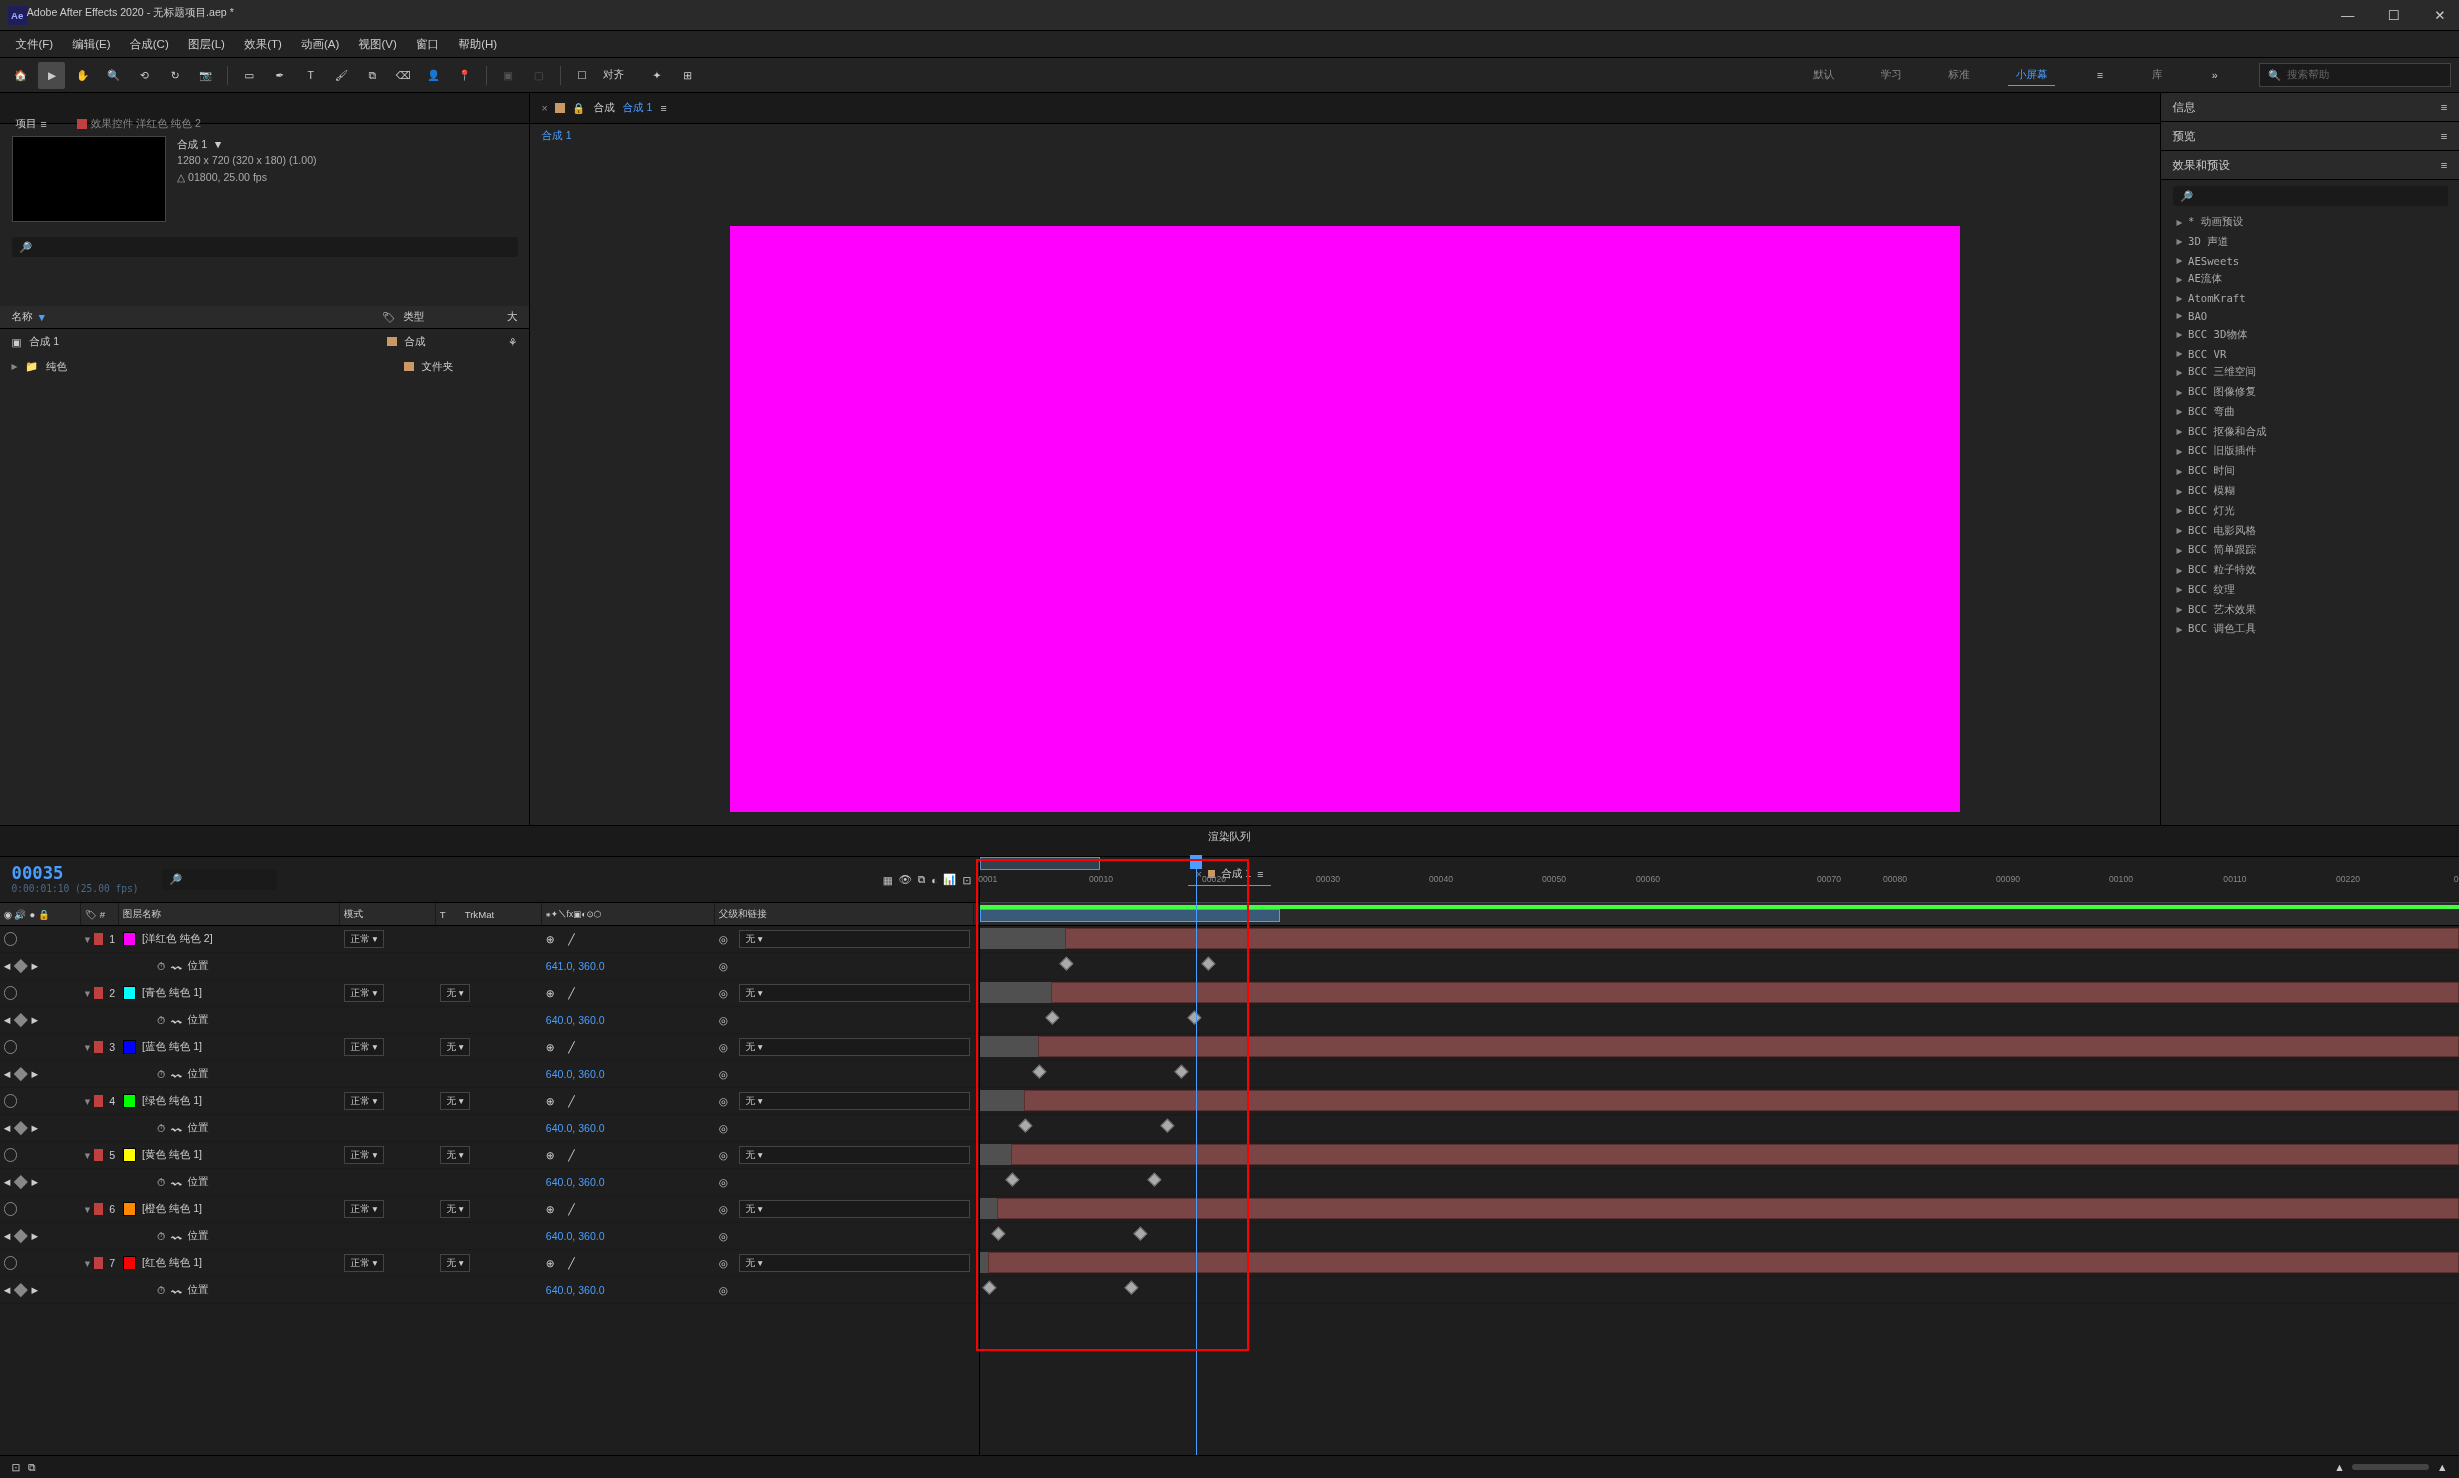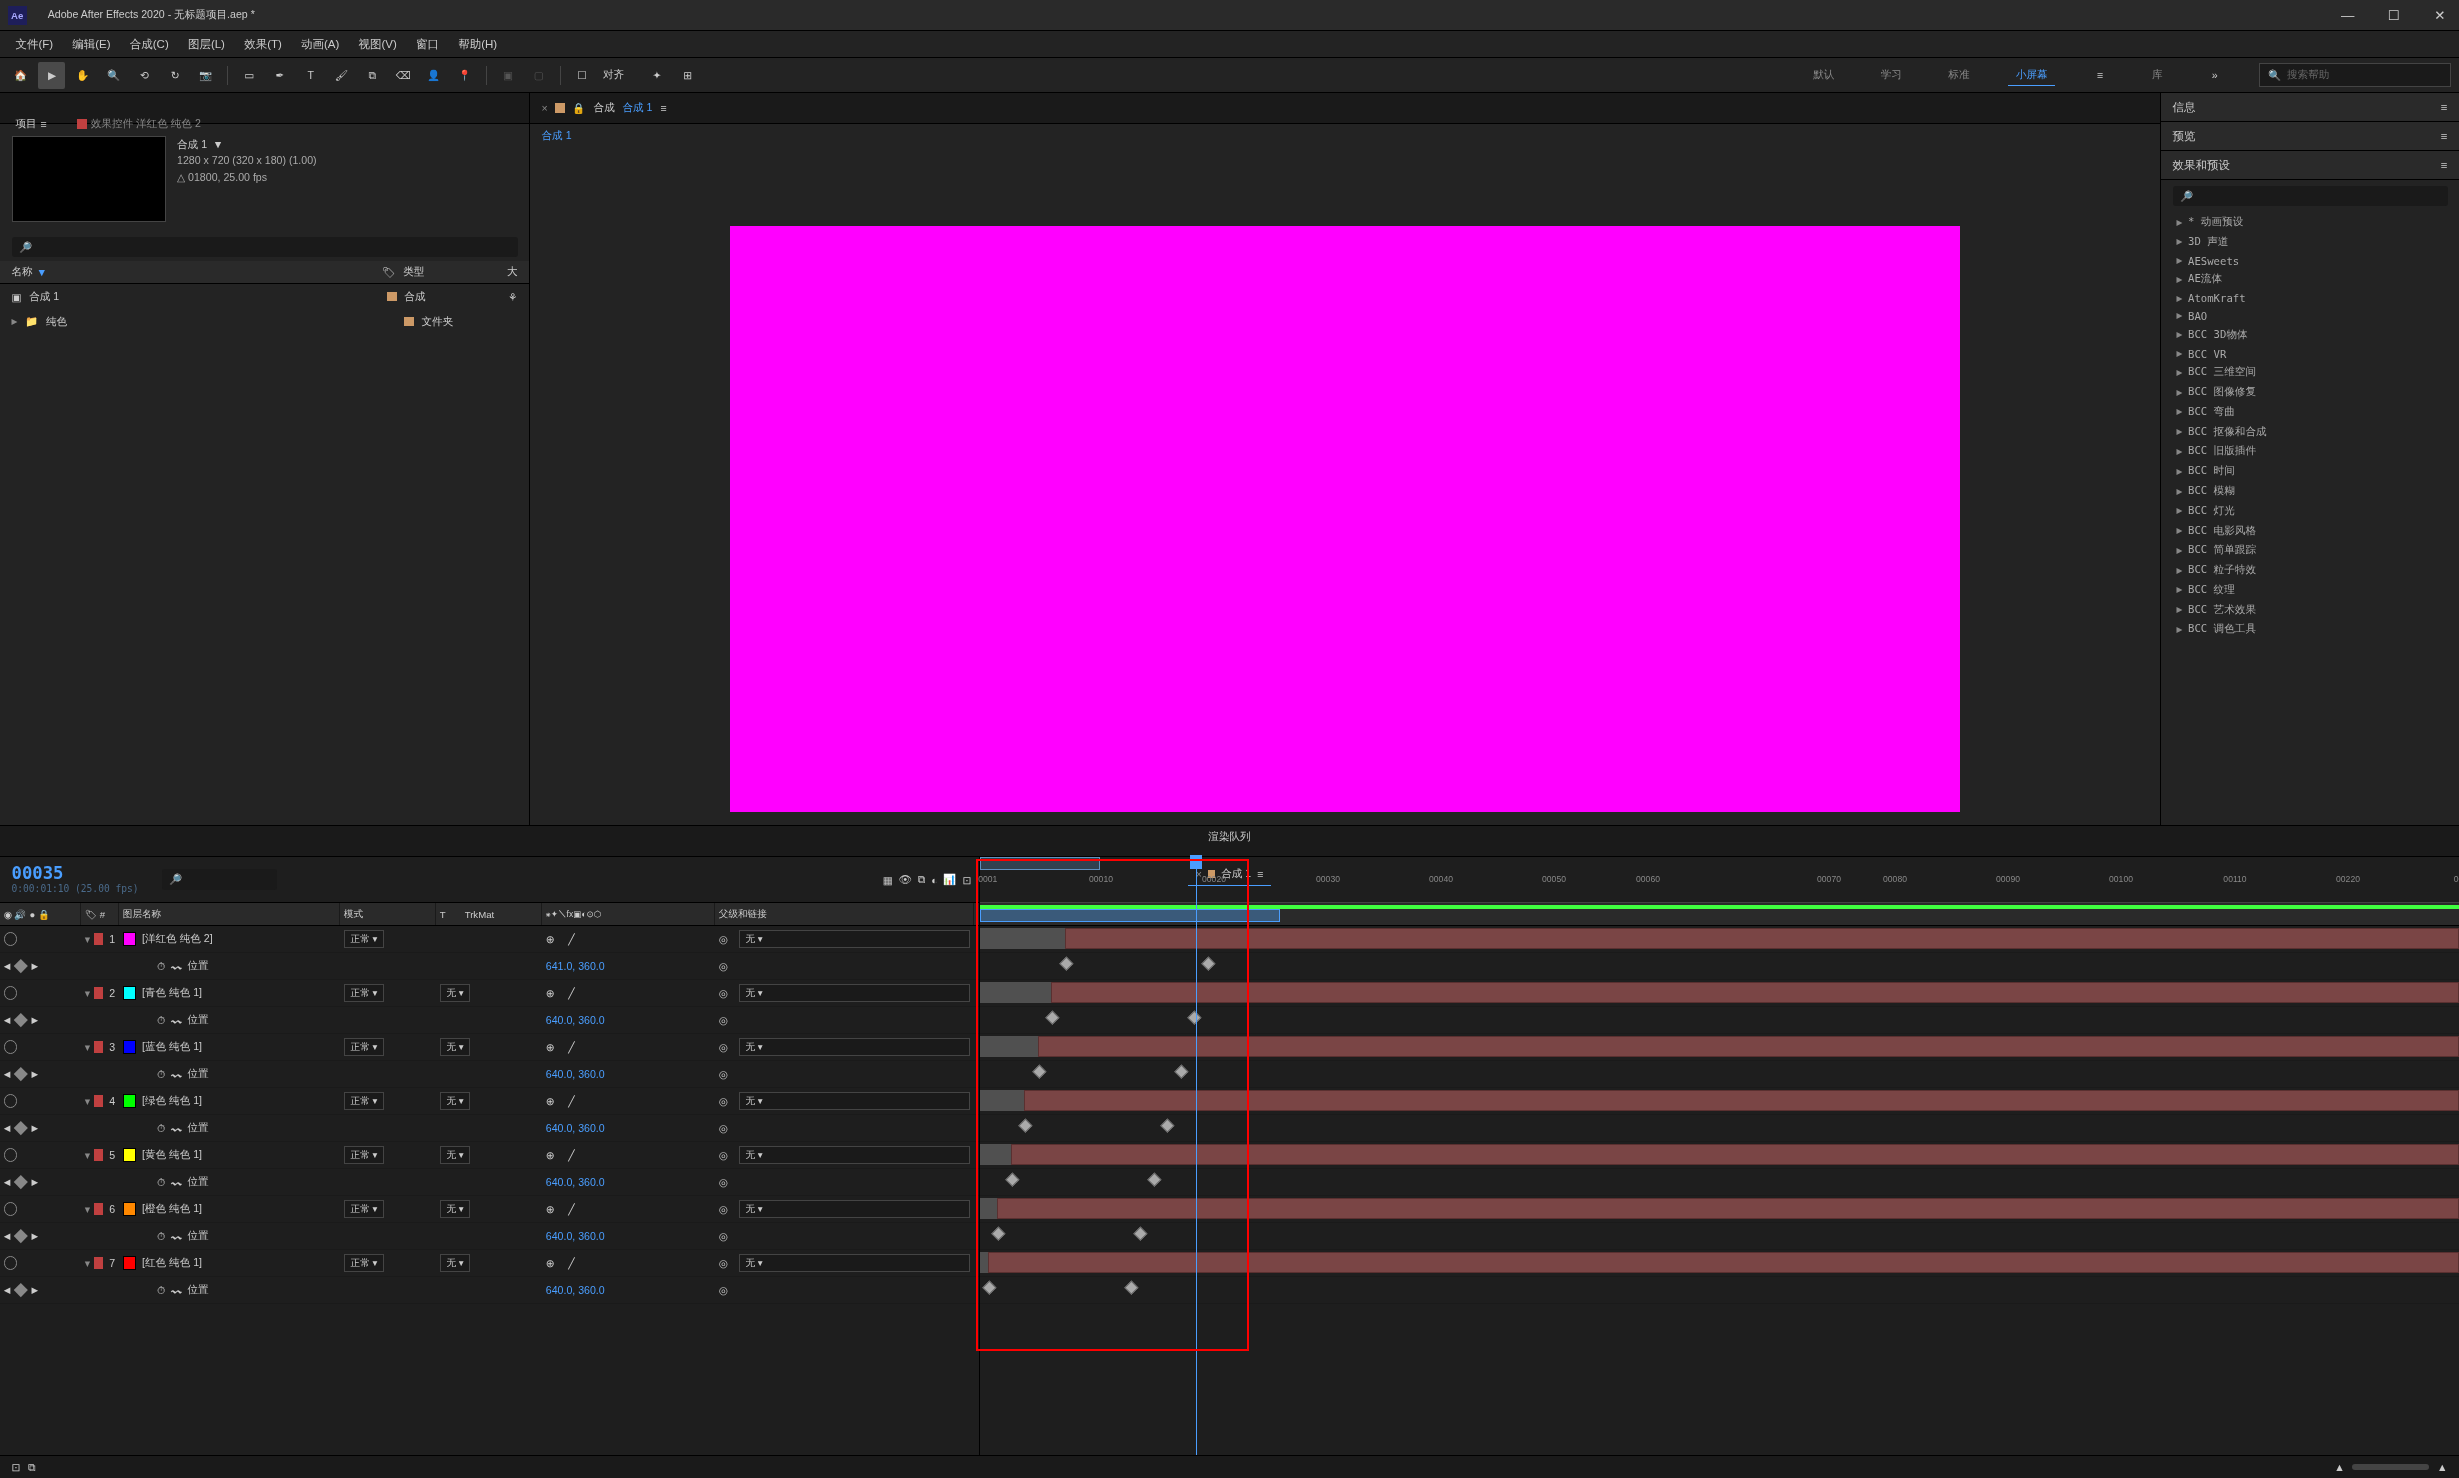--- a/index.html
+++ b/index.html
@@ -1,20 +1,20 @@
 <!DOCTYPE html>
 <html><head>
   <meta charset="utf-8">
   <style>
     * { margin: 0; padding: 0; box-sizing: border-box; font-family: "Microsoft YaHei", sans-serif; }
     body { background: #1e1e1e; color: #ccc; font-size: 10.6px; overflow: hidden; width: 2459px; height: 1479px; transform-origin: top left; }
     
     
     .title-bar { height: 31px; background: #2a2a2a; display: flex; align-items: center; padding: 0 7.7px; justify-content: space-between; border-bottom: 1px solid #000; }
-    .title-left { display: flex; align-items: center; gap: 21px; }
+    .title-left { display: flex; align-items: flex-start; gap: 0; }
     .ae-icon { width: 19px; height: 19px; background: #1e1e5a; color: #a8a8ff; display: flex; align-items: center; justify-content: center; font-weight: bold; font-size: 9.6px; }
     .win-controls { display: flex; gap: 23px; }
     .win-btn { width: 23px; height: 23px; display: flex; align-items: center; justify-content: center; cursor: pointer; font-size: 13.4px; }
     
     
     .menu-bar { height: 27px; background: #232323; display: flex; align-items: center; padding: 0 7.7px; gap: 3.8px; border-bottom: 1px solid #000; font-size: 11.5px; }
     .menu-item { padding: 3.8px 7.7px; cursor: pointer; }
     
     
     .toolbar { height: 35px; background: #232323; display: flex; align-items: center; padding: 0 7.7px; gap: 3.8px; border-bottom: 1px solid #000; }
@@ -34,21 +34,21 @@
     .project-panel { width: 530px; background: #232323; border-right: 1px solid #000; display: flex; flex-direction: column; }
     .panel-tabs { height: 31px; background: #1a1a1a; display: flex; align-items: center; padding: 0 7.7px; gap: 15.4px; border-bottom: 1px solid #000; }
     .panel-tab { padding: 3.8px 7.7px; cursor: pointer; display: flex; align-items: center; gap: 3.8px; margin-top: 32px; }
     .panel-color-swatch { width: 9.6px; height: 9.6px; }
     .project-info { padding: 11.5px; display: flex; gap: 11.5px; }
     .comp-thumb { width: 154px; height: 86px; background: #000; border: 1px solid #444; }
     .comp-meta { font-size: 10.6px; color: #aaa; line-height: 1.6; }
     .comp-name { color: #ccc; display: flex; align-items: center; gap: 5.8px; }
     .project-search { padding: 3.8px 11.5px; }
     .project-search-inner { background: #1a1a1a; padding: 3.8px 7.7px; display: flex; align-items: center; gap: 5.8px; border-radius: 2.9px; }
-    .project-headers { height: 23px; background: #2a2a2a; display: flex; align-items: center; padding: 0 11.5px; gap: 7.7px; border-bottom: 1px solid #000; }
+    .project-headers { height: 23px; background: #2a2a2a; display: flex; align-items: center; padding: 0 11.5px; gap: 7.7px; border-bottom: 1px solid #000; margin-top: 45px; }
     .ph-name { flex: 1; display: flex; align-items: center; gap: 3.8px; }
     .ph-type { width: 96px; display: flex; align-items: center; gap: 3.8px; }
     .project-items { flex: 1; }
     .project-item { height: 25px; display: flex; align-items: center; padding: 0 11.5px; gap: 7.7px; }
     .pi-name { flex: 1; }
     .pi-swatch { width: 9.6px; height: 9.6px; }
     .project-footer { height: 27px; background: #1a1a1a; display: flex; align-items: center; padding: 0 11.5px; gap: 7.7px; border-top: 1px solid #000; }
     
     
     .right-stack { flex: 1; display: flex; flex-direction: column; }

